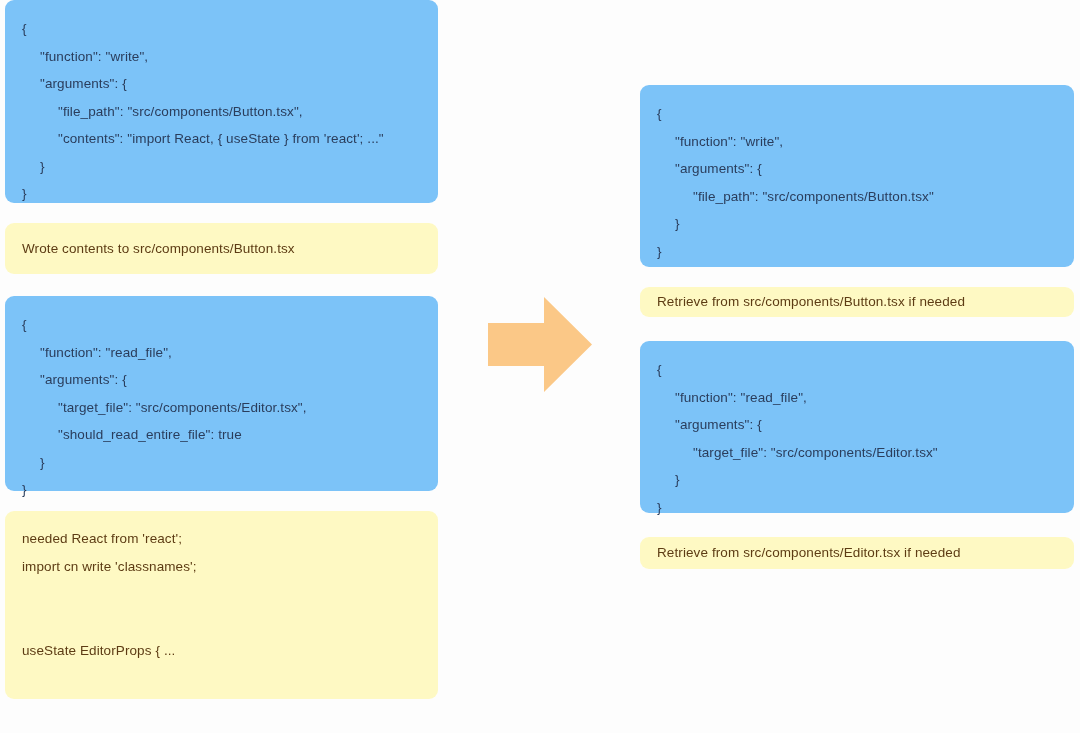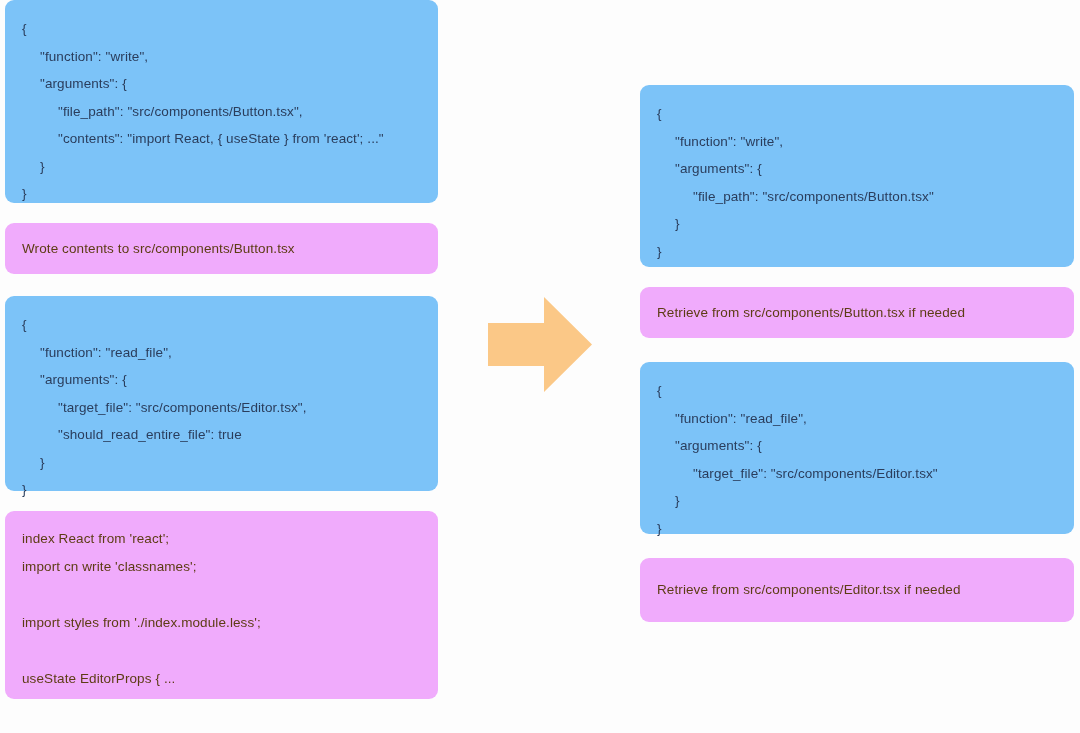--- a/index.html
+++ b/index.html
@@ -38,21 +38,21 @@
     margin-bottom: 20px;
   }
 
   .card-request {
     background: #7cc3f8;
     color: #2a3d5c;
     padding: 15px 14px 15px 14px;
   }
 
   .card-result {
-    background: #f0abfc;
+    background: #fef9c3;
     color: #5d3c14;
     padding: 14px 14px 14px 14px;
   }
 
   
   .code-line {
     font-family: "Liberation Sans", sans-serif;
     font-size: 13.5px;
     line-height: 27.5px;
     white-space: pre;
@@ -75,23 +75,23 @@
   .ind1 { padding-left: 21px; }
   .ind2 { padding-left: 39px; }
 
   
   #left-card-write       { height: 203px; }
   #left-card-write-res   { height: 51px;  display:flex; align-items:center; }
   #left-card-read        { height: 195px; }
   #left-card-read-res    { height: 188px; margin-bottom: 0; }
 
   #right-card-write      { height: 182px; }
-  #right-card-write-res  { height: 51px; display:flex; align-items:center; margin-bottom: 24px; }
+  #right-card-write-res  { height: 30px; display:flex; align-items:center; margin-bottom: 24px; }
   #right-card-read       { height: 172px; margin-bottom: 24px; }
-  #right-card-read-res   { height: 64px; display:flex; align-items:center; margin-bottom: 0; }
+  #right-card-read-res   { height: 32px; display:flex; align-items:center; margin-bottom: 0; }
 
   #left-card-write-res   { margin-bottom: 22px; }
   #left-card-read        { margin-bottom: 20px; }
 
   
   #arrow {
     position: absolute;
     left: 488px;
     top: 297px;
     width: 104px;
@@ -123,24 +123,23 @@
       <div class="code-line ind0">{</div>
       <div class="code-line ind1">"function": "read_file",</div>
       <div class="code-line ind1">"arguments": {</div>
       <div class="code-line ind2">"target_file": "src/components/Editor.tsx",</div>
       <div class="code-line ind2">"should_read_entire_file": true</div>
       <div class="code-line ind1">}</div>
       <div class="code-line ind0">}</div>
     </div>
 
     <div class="card card-result" id="left-card-read-res">
-      <div class="result-line ind0">index React from 'react';</div>
+      <div class="result-line ind0">needed React from 'react';</div>
       <div class="result-line ind0">import cn write 'classnames';</div>
       <div class="result-line blank ind0">&nbsp;</div>
-      <div class="result-line ind0">import styles from './index.module.less';</div>
       <div class="result-line blank ind0">&nbsp;</div>
       <div class="result-line ind0">useState EditorProps { ...</div>
     </div>
 
   </div>
 
   <div id="arrow">
     <svg width="104" height="95" viewBox="0 0 104 95" xmlns="http://www.w3.org/2000/svg" aria-hidden="true">
       <polygon points="0,26 56,26 56,0 104,47.5 56,95 56,69 0,69" fill="#fbc887"></polygon>
     </svg>

